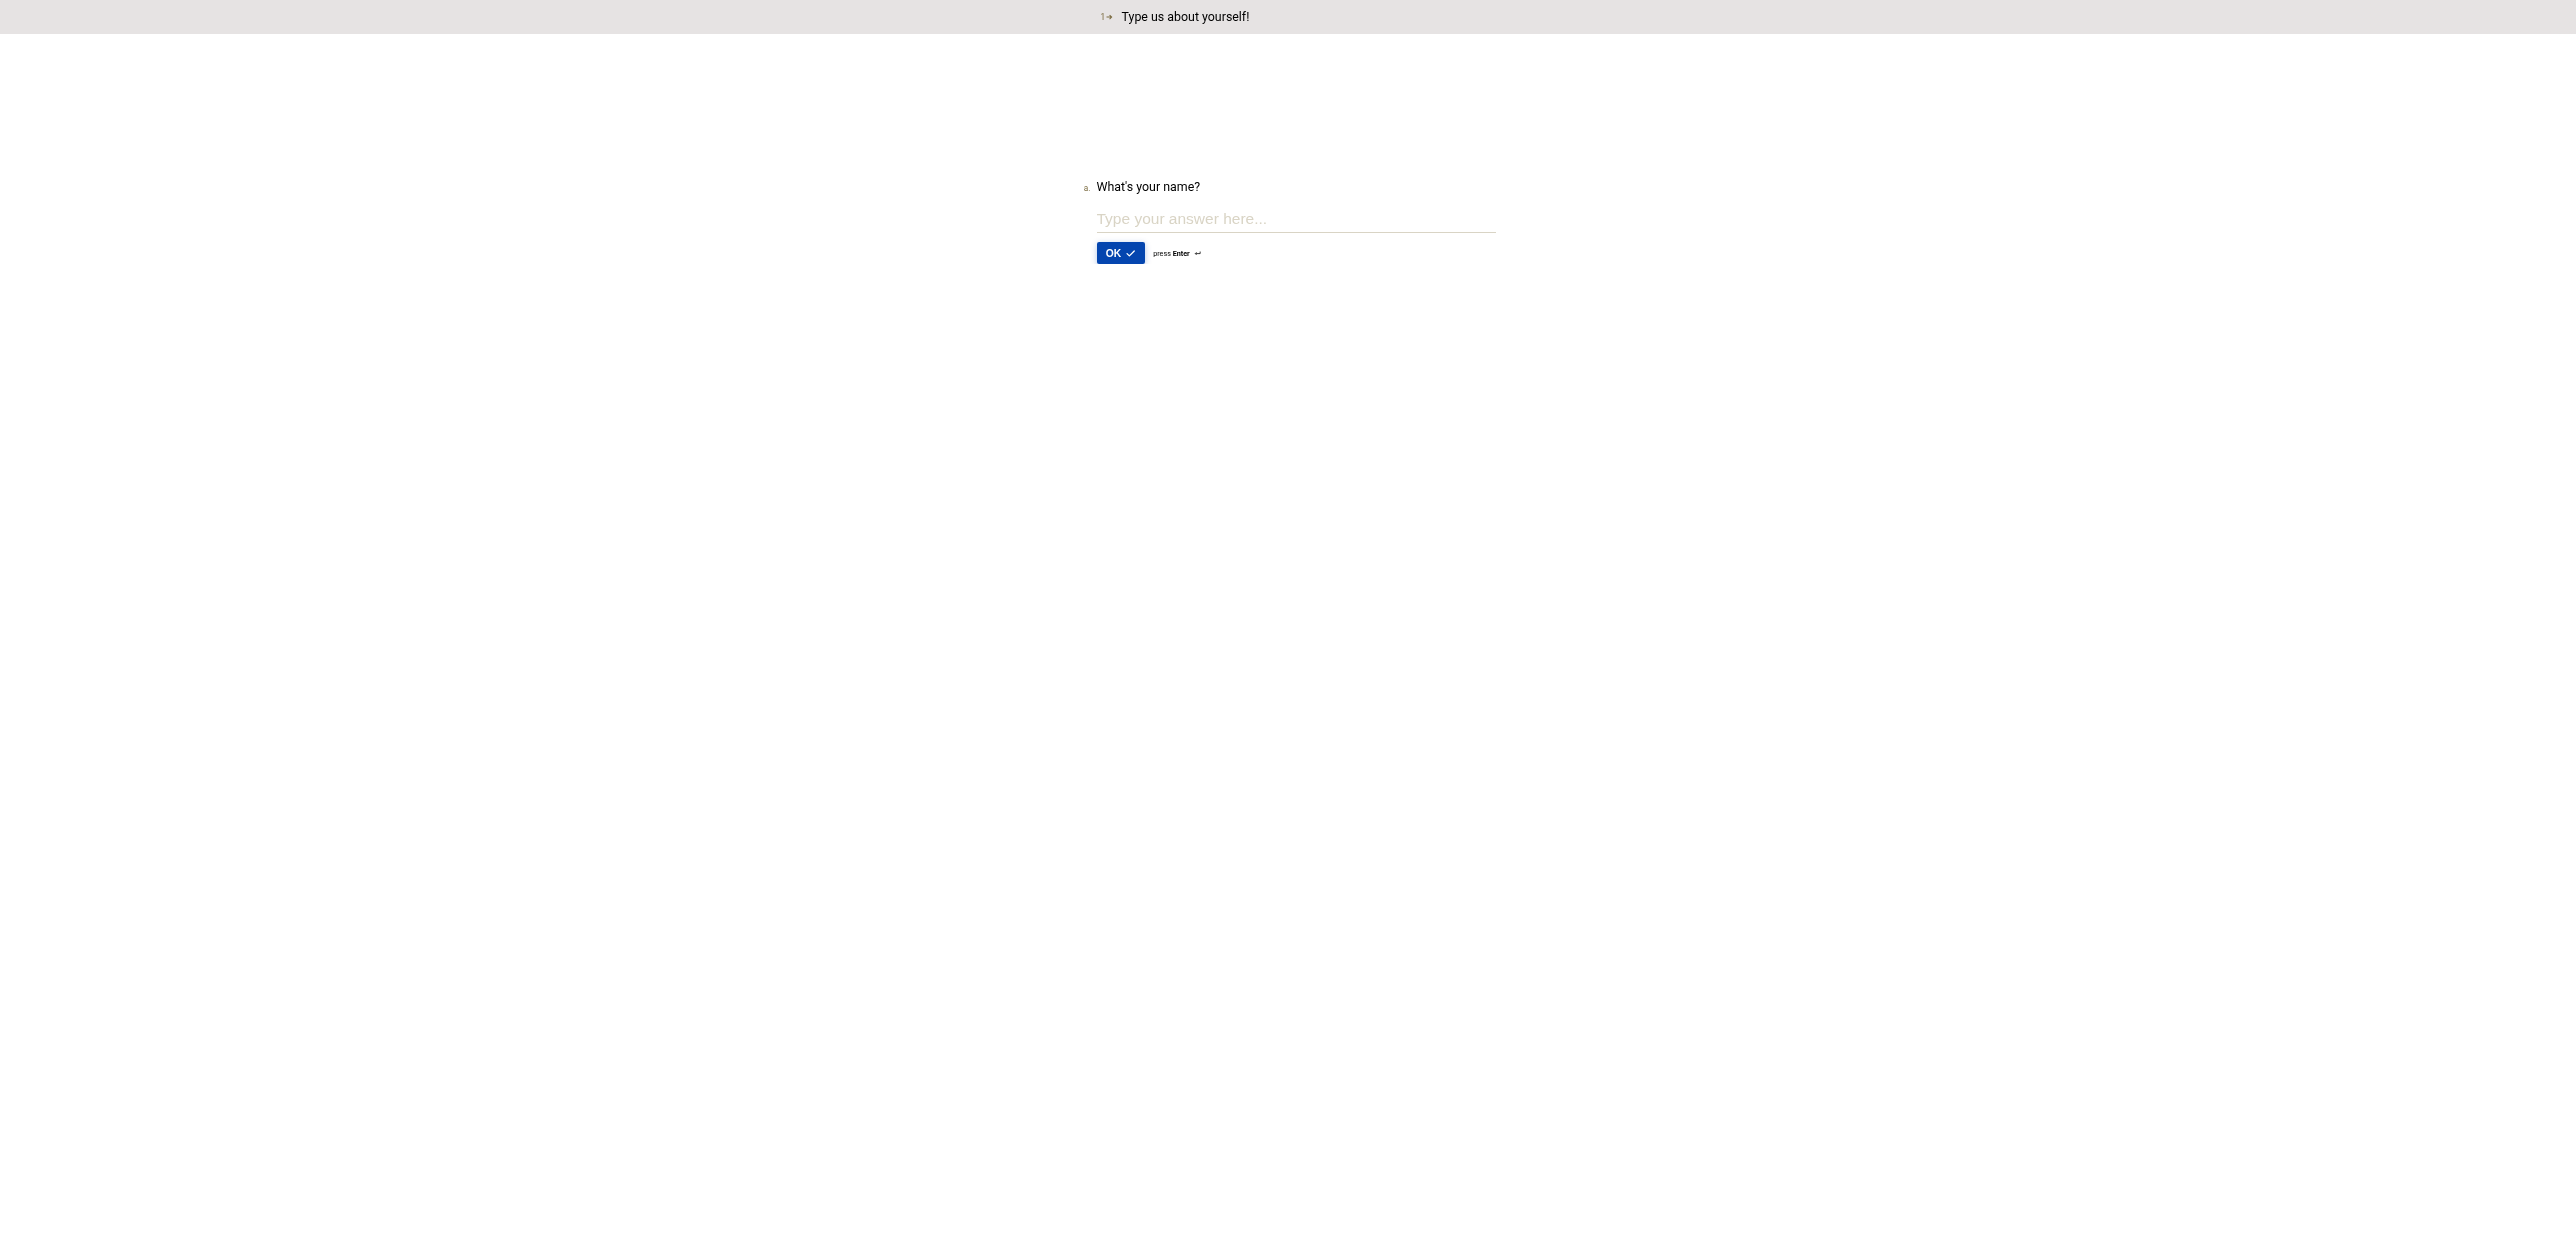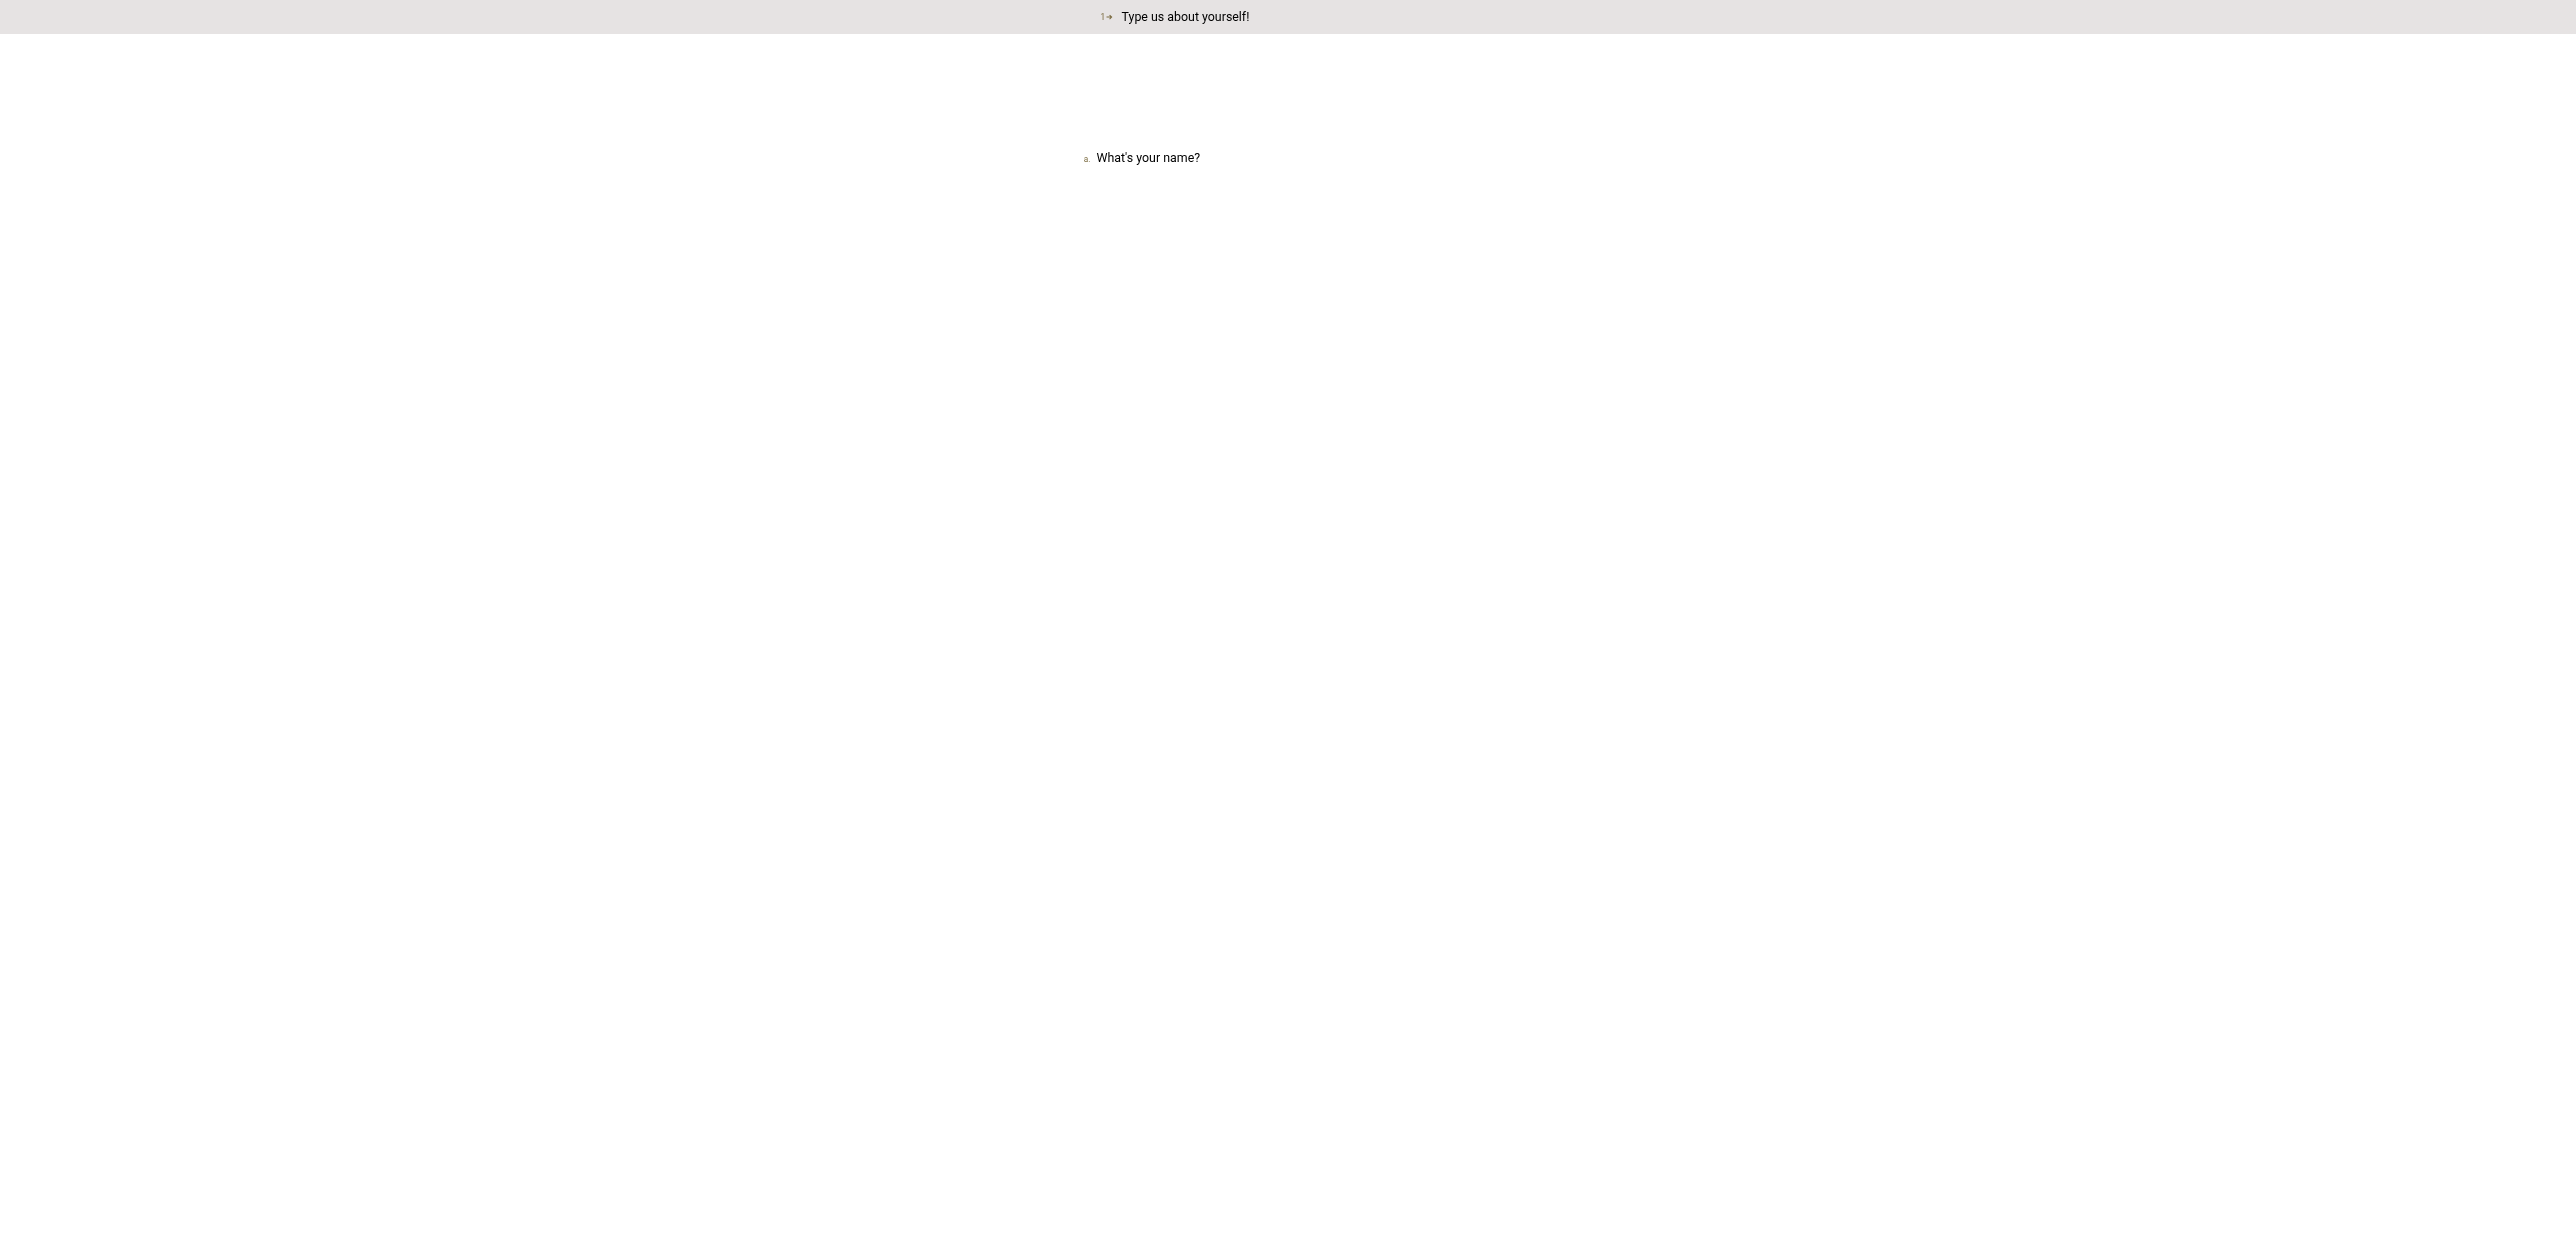--- a/index.html
+++ b/index.html
@@ -72,20 +72,21 @@
       color: #7a6a3f;
       margin-right: 6.2px;
       min-width: 10.3px;
       text-align: right;
     }
     
     .question-text {
       font-size: 12.4px;
       color: #000000;
       font-weight: 400;
+      margin-top: 29px;
     }
     
     .answer-section {
       margin-left: 16.5px;
       margin-top: 16.5px;
     }
     
     .answer-input {
       width: 100%;
       max-width: 416px;
@@ -175,14 +176,38 @@
     <div class="header-title">Type us about yourself!</div>
   </div>
 </div>
 
 <div class="question-container">
   <div class="question-row">
     <span class="question-letter">a.</span>
     <span class="question-text">What's your name?</span>
   </div>
 
+  <div class="answer-section">
+    <input type="text" class="answer-input" placeholder="Type your answer here..." style="">
+    
+    <div class="action-row">
+      <button class="ok-button">
+        <span>OK</span>
+        <span class="check-icon">
+          <svg viewBox="0 0 18 14" fill="none" stroke="currentColor" stroke-width="2.5" stroke-linecap="round" stroke-linejoin="round">
+            <path d="M2 7 L6.5 11.5 L16 2"></path>
+          </svg>
+        </span>
+      </button>
+
+      <span class="press-hint">
+        <span class="press-text">press </span>
+        <span class="enter-text">Enter</span>
+        <span class="enter-icon">
+          <svg viewBox="0 0 14 10" fill="none" stroke="#000000" stroke-width="1.5">
+            <path d="M12 1 L12 5 L3 5 M5 2.5 L2.5 5 L5 7.5"></path>
+          </svg>
+        </span>
+      </span>
+    </div>
+  </div>
 </div>
 
 
 </body></html>

